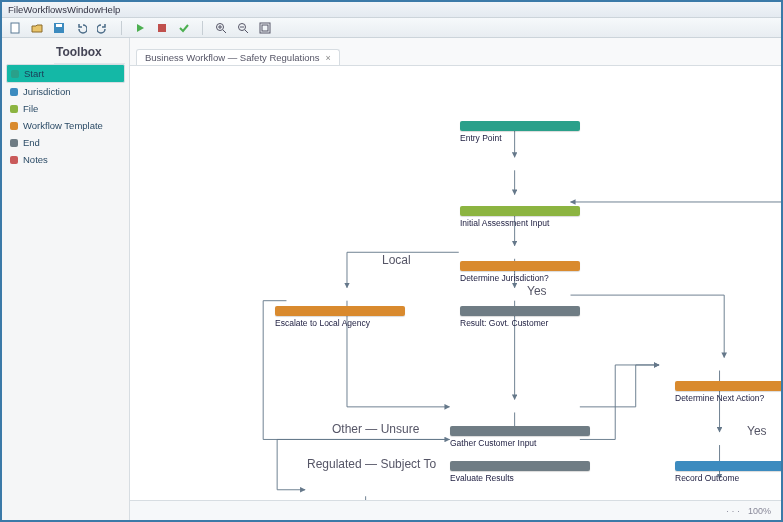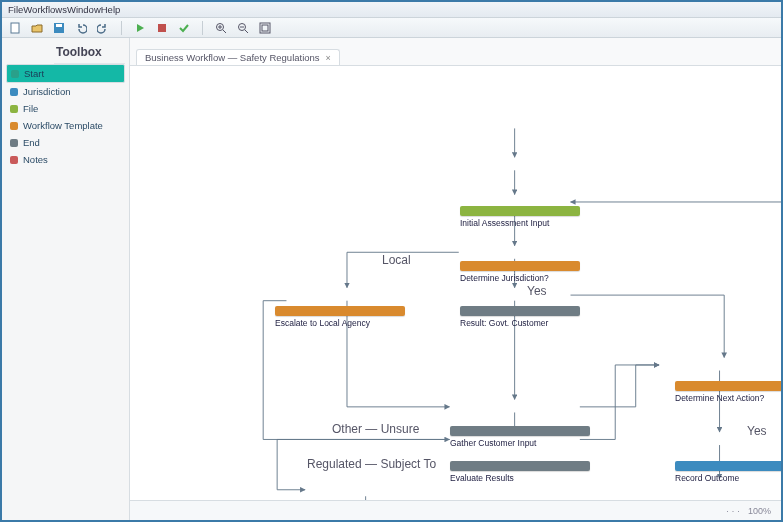--- a/index.html
+++ b/index.html
@@ -182,20 +182,24 @@
             <line x1="230" y1="462" x2="230" y2="488"></line>
           </g>
         </svg>
 
         <span class="edge-label" style="left:250px; top:187px">Local</span>
         <span class="edge-label" style="left:395px; top:218px">Yes</span>
 
         <span class="edge-label" style="left:615px; top:358px">Yes</span>
         <span class="edge-label" style="left:200px; top:356px">Other — Unsure</span>
         <span class="edge-label" style="left:175px; top:391px">Regulated — Subject To</span>
+      <div class="node" style="left: 330px; top: 55px; width: 120px;">
+            <div class="bar color-teal"></div>
+            <div class="node-label">Entry Point</div>
+          </div>
           <div class="node" style="left: 330px; top: 140px; width: 120px;">
             <div class="bar color-green"></div>
             <div class="node-label">Initial Assessment Input</div>
           </div>
           <div class="node" style="left: 330px; top: 195px; width: 120px;">
             <div class="bar color-orange"></div>
             <div class="node-label">Determine Jurisdiction?</div>
           </div>
           <div class="node" style="left: 330px; top: 240px; width: 120px;">
             <div class="bar color-gray"></div>

